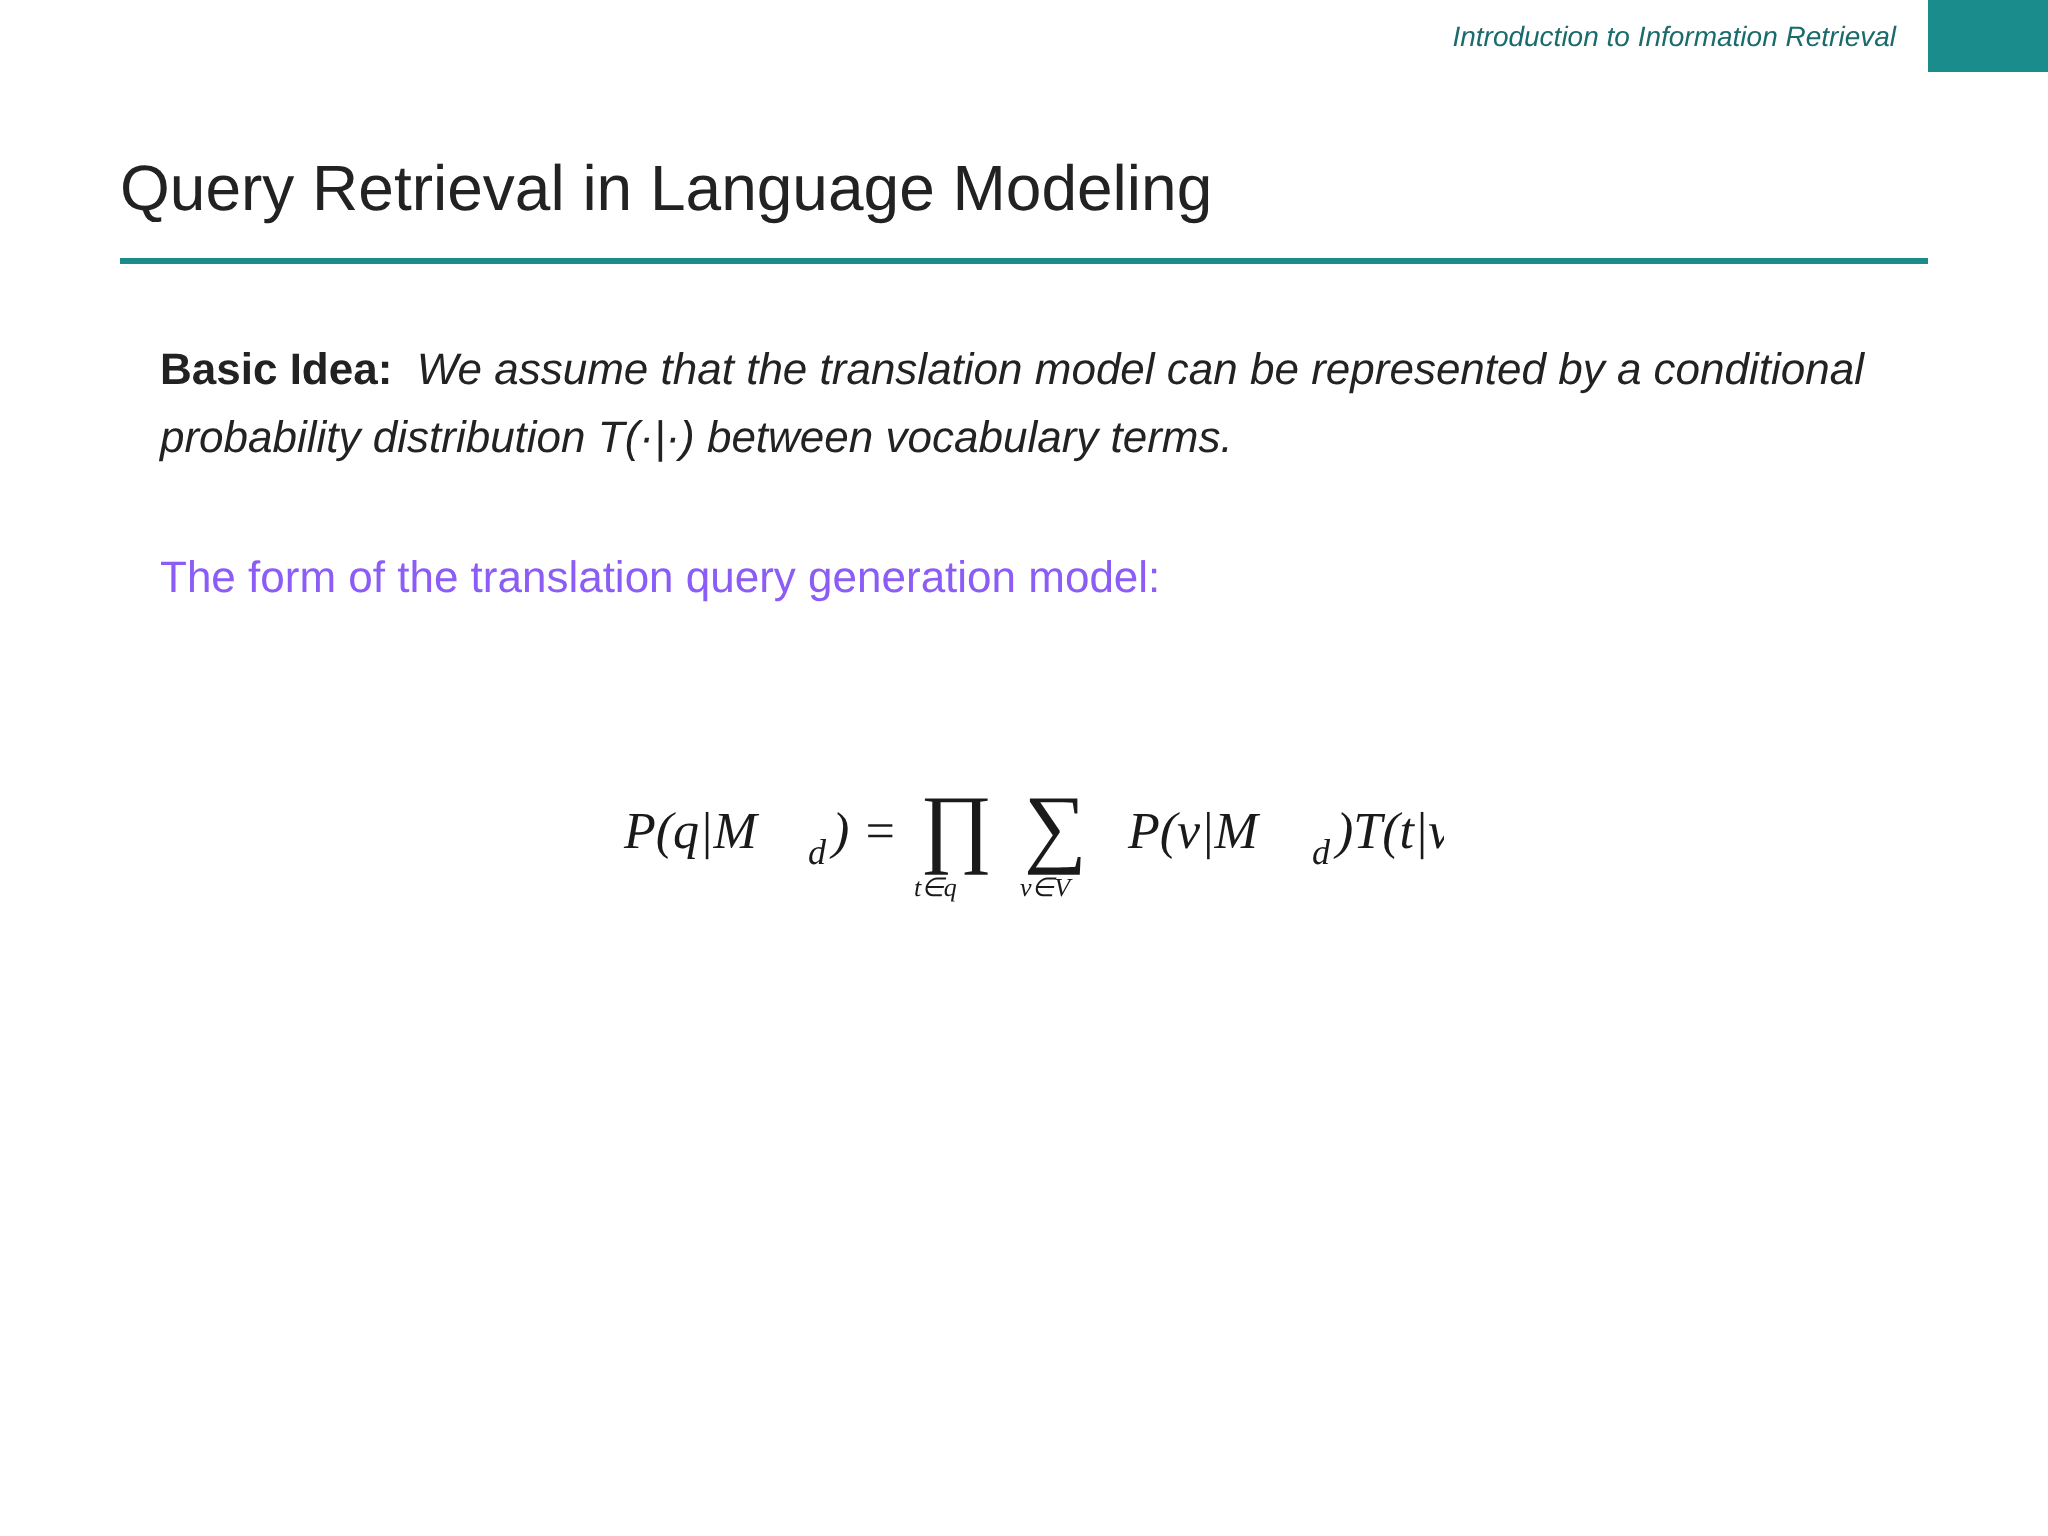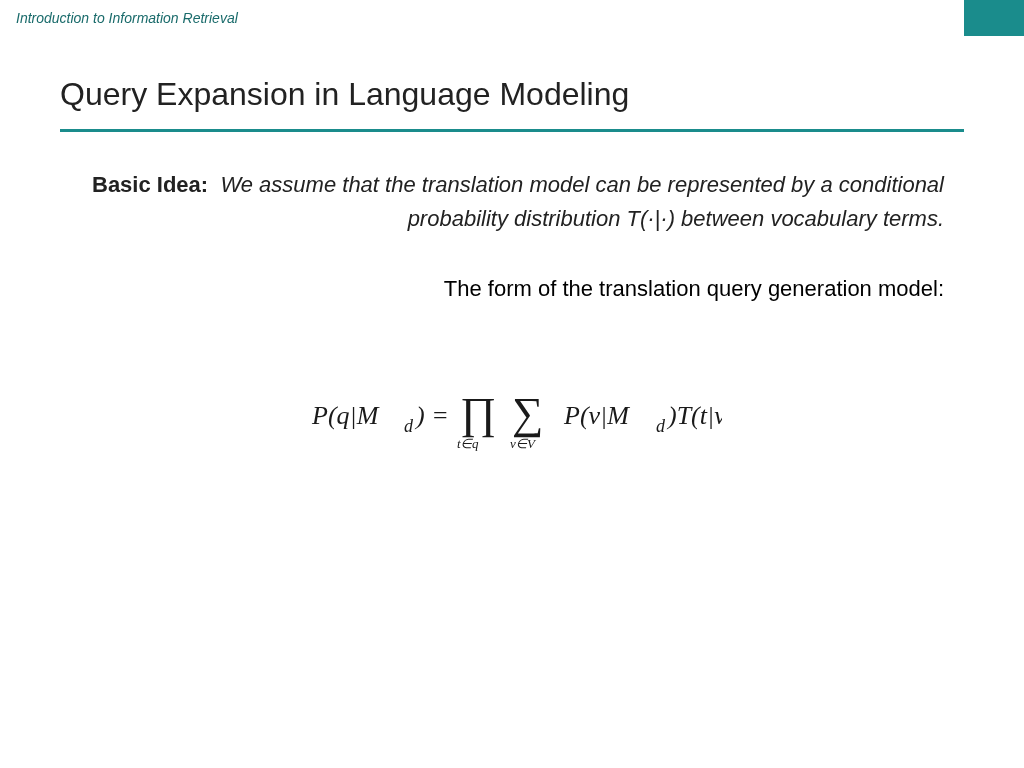--- a/index.html
+++ b/index.html
@@ -26,20 +26,21 @@
       padding: 0;
     }
 
     .header-title-area {
       background: #ffffff;
       padding: 0 16px;
       height: 100%;
       display: flex;
       align-items: center;
       flex: 1;
+      justify-content: flex-end;
     }
 
     .header-title {
       font-style: italic;
       font-size: 14px;
       color: #1a6b6b;
       font-family: Arial, sans-serif;
     }
 
     .header-accent {
@@ -64,21 +65,20 @@
 
     .title-divider {
       height: 3px;
       background: #1a8c8c;
       width: 100%;
       margin-bottom: 36px;
     }
 
     .content-body {
       padding: 0 20px;
-      text-align: right;
     }
 
     .basic-idea-text {
       font-size: 22px;
       color: #222222;
       line-height: 1.55;
       margin-bottom: 36px;
       font-family: Arial, sans-serif;
     }
 
@@ -86,21 +86,21 @@
       font-style: normal;
       font-weight: bold;
     }
 
     .basic-idea-text .italic-text {
       font-style: italic;
     }
 
     .form-text {
       font-size: 22px;
-      color: #000000;
+      color: #8b5cf6;
       line-height: 1.55;
       margin-bottom: 40px;
       font-family: Arial, sans-serif;
     }
 
     
     .formula-container {
       display: flex;
       justify-content: center;
       align-items: center;
@@ -116,21 +116,21 @@
 <body>
 
 <div class="header-bar">
   <div class="header-title-area">
     <span class="header-title">Introduction to Information Retrieval</span>
   </div>
   <div class="header-accent"></div>
 </div>
 
 <div class="slide-content">
-  <h1 class="slide-title">Query Expansion in Language Modeling</h1>
+  <h1 class="slide-title">Query Retrieval in Language Modeling</h1>
   <div class="title-divider"></div>
 
   <div class="content-body">
 
     <p class="basic-idea-text">
       <span class="label">Basic Idea:</span>
       <span class="italic-text">
         &nbsp;We assume that the translation model can be represented by a conditional probability distribution T(·|·) between vocabulary terms.
       </span>
     </p>

